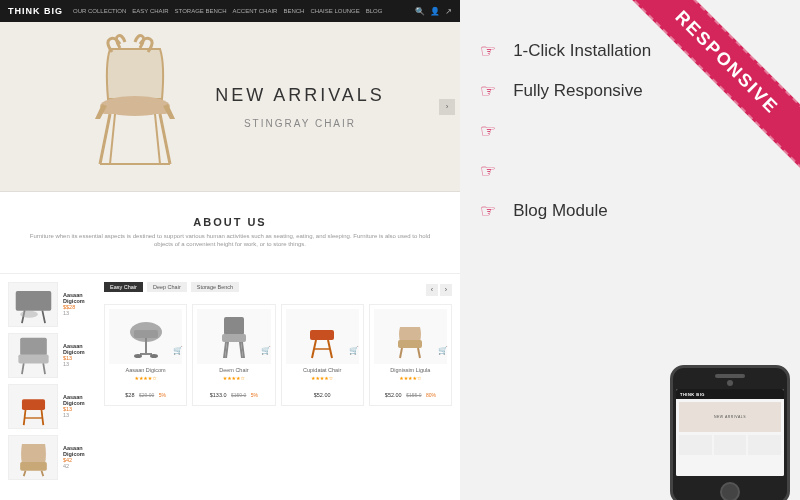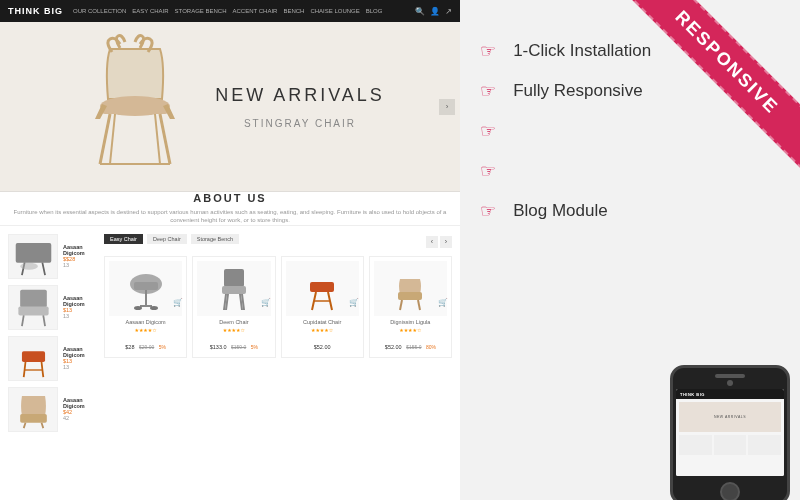--- a/index.html
+++ b/index.html
@@ -110,21 +110,21 @@
       align-items: center;
       justify-content: center;
       font-size: 8px;
       cursor: pointer;
     }
     .hero-arrow-right { right: 5px; }
 
     
     .about-section {
       background: #fff;
-      padding: 0;
+      padding: 24px;
       text-align: center;
       border-bottom: 1px solid #eee;
     }
     .about-title {
       font-size: 11px;
       font-weight: bold;
       color: #333;
       letter-spacing: 2px;
       text-transform: uppercase;
       margin-bottom: 4px;

